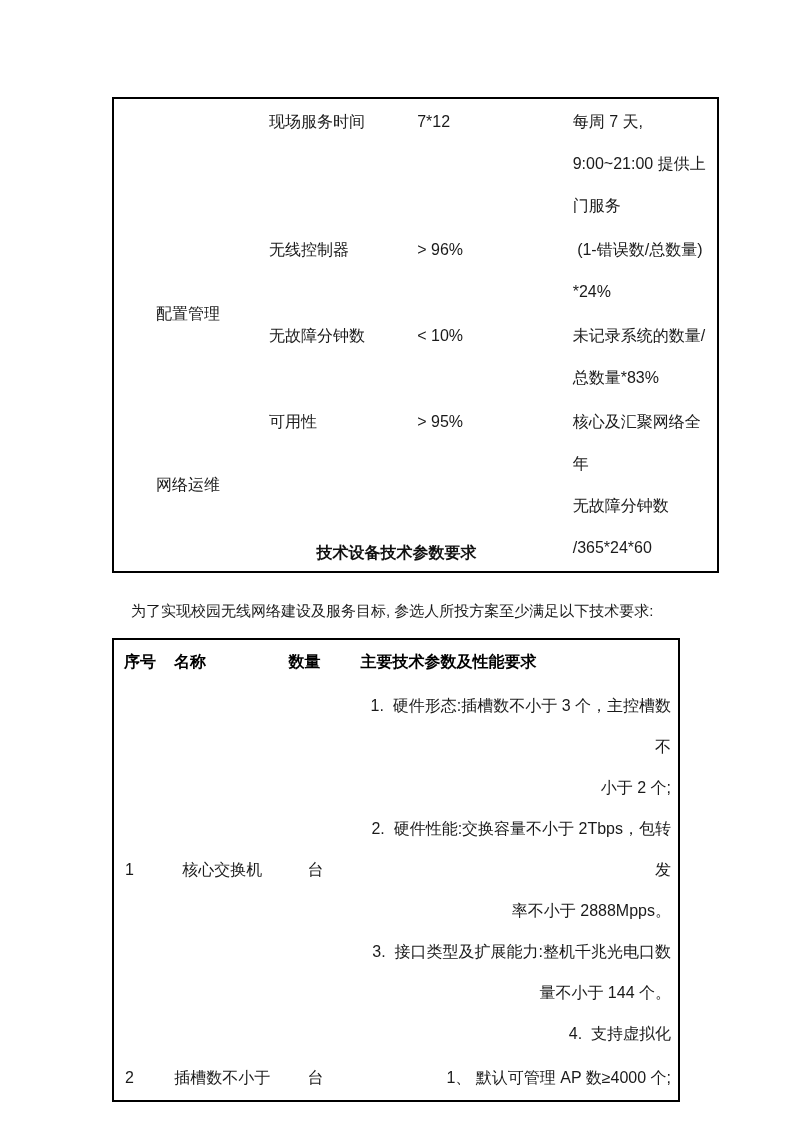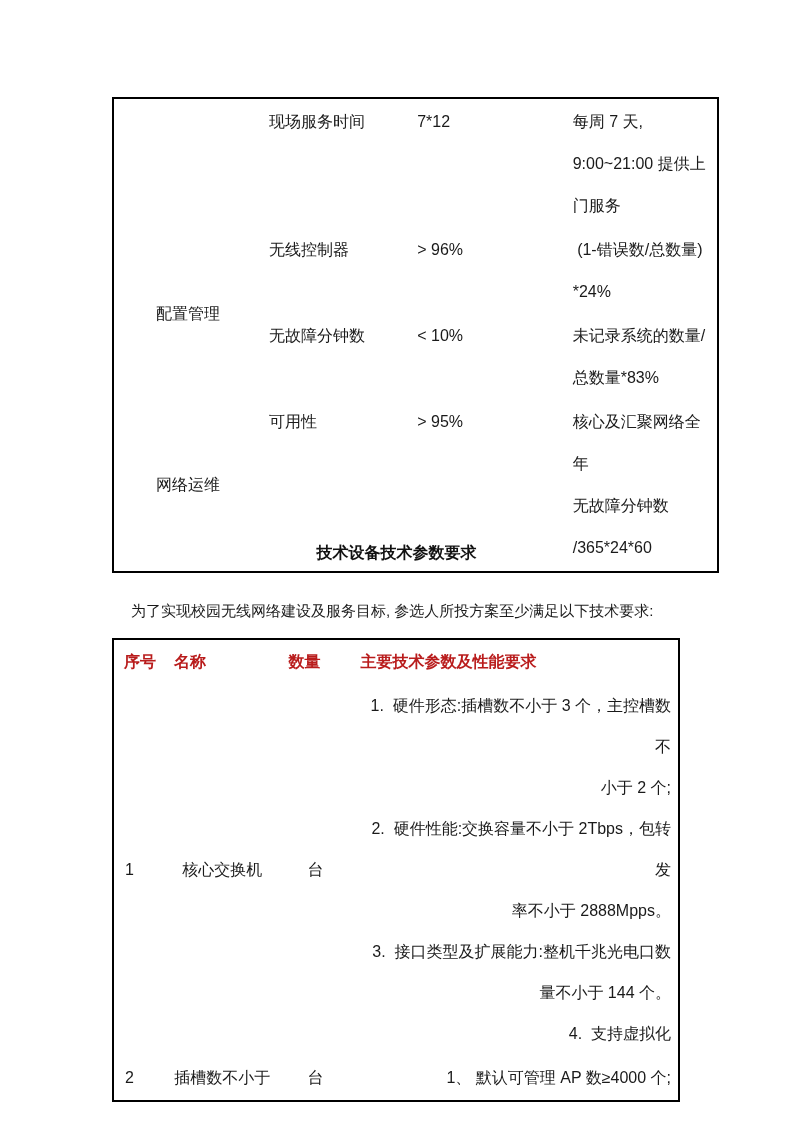--- a/index.html
+++ b/index.html
@@ -49,21 +49,21 @@
   }
 
   
   #equipment-table { left: 112px; top: 638px; width: 568px; }
   #equipment-table table { width: 568px; border: 2px solid #000000; }
   #equipment-table th {
     height: 40px;
     text-align: left;
     vertical-align: middle;
     font-weight: bold;
-    color: #b91c1c;
+    color: #000000;
     padding: 0 8px;
     line-height: 40px;
     white-space: nowrap;
   }
   #equipment-table td {
     vertical-align: middle;
     padding: 0 8px;
     line-height: 41px;
     text-align: center;
   }

